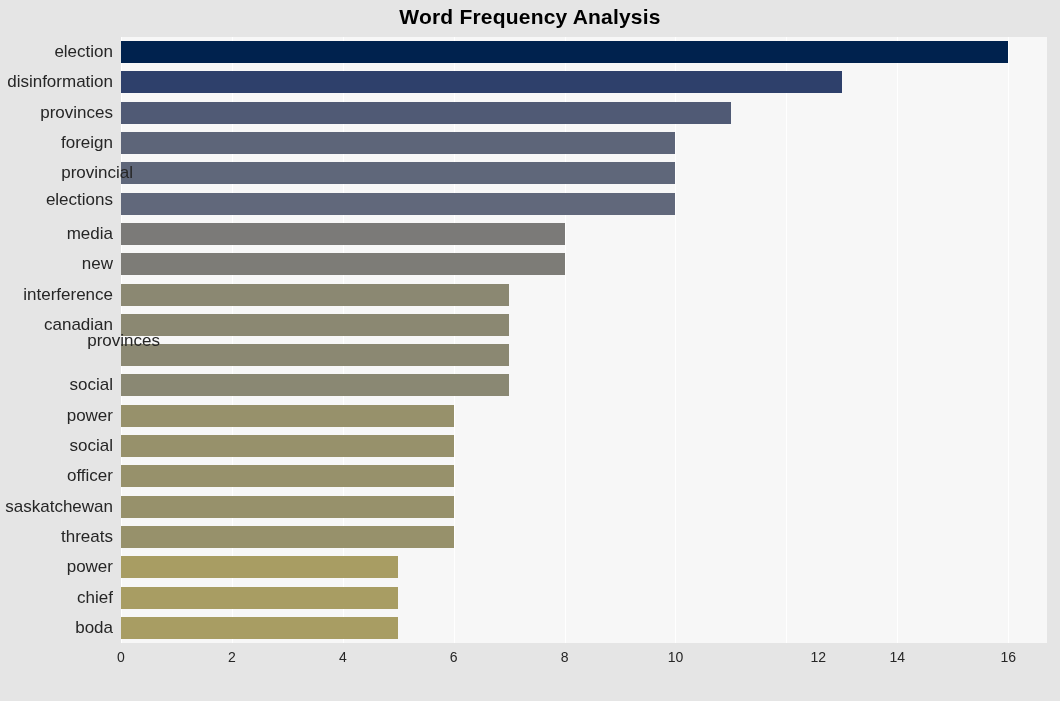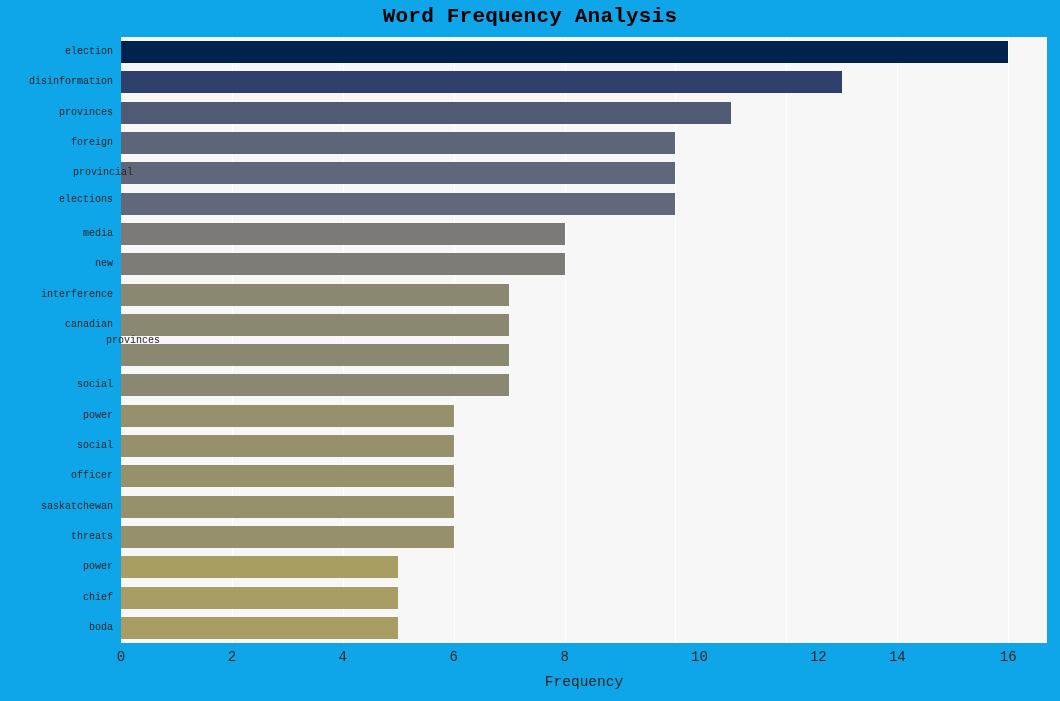--- a/index.html
+++ b/index.html
@@ -11,22 +11,21 @@
     width: 1060px;
     height: 701px;
     font-family: "Liberation Sans", sans-serif;
     overflow: hidden;
     position: relative;
   }
   #figure {
     position: relative;
     width: 1060px;
     height: 701px;
-    background: #0ea5e9;
-    font-family: Liberation Mono, monospace;
+    background: #e5e5e5;
   }
   #chart-title {
     position: absolute;
     left: 0;
     top: 5px;
     width: 1060px;
     text-align: center;
     font-size: 21px;
     font-weight: bold;
     color: #000000;
@@ -60,21 +59,21 @@
     top: 0;
     width: 1060px;
     height: 701px;
     pointer-events: none;
   }
   .ylabel-inner {
     position: absolute;
     left: 0;
     width: 113px;
     text-align: right;
-    font-size: 10px;
+    font-size: 17px;
     color: #262626;
     white-space: nowrap;
     height: 22px;
     line-height: 22px;
   }
   .xtick-label {
     position: absolute;
     top: 649px;
     font-size: 14px;
     color: #262626;
@@ -157,21 +156,20 @@
       <div class="ylabel-inner" style="top: 586.55px;">chief</div>
       <div class="ylabel-inner" style="top: 616.85px;">boda</div>
     </div>
 
   <div id="xticks">
       <div class="xtick-label" style="left: 121px;">0</div>
       <div class="xtick-label" style="left: 231.898px;">2</div>
       <div class="xtick-label" style="left: 342.796px;">4</div>
       <div class="xtick-label" style="left: 453.695px;">6</div>
       <div class="xtick-label" style="left: 564.593px;">8</div>
-      <div class="xtick-label" style="left: 675.491px; margin-left: 24px;">10</div>
+      <div class="xtick-label" style="left: 675.491px;">10</div>
       <div class="xtick-label" style="left: 786.389px; margin-left: 32px;">12</div>
       <div class="xtick-label" style="left: 897.287px;">14</div>
       <div class="xtick-label" style="left: 1008.19px;">16</div>
     </div>
 
-  <div id="xaxis-label">Frequency</div>
 
 </div>
 
 </body></html>

